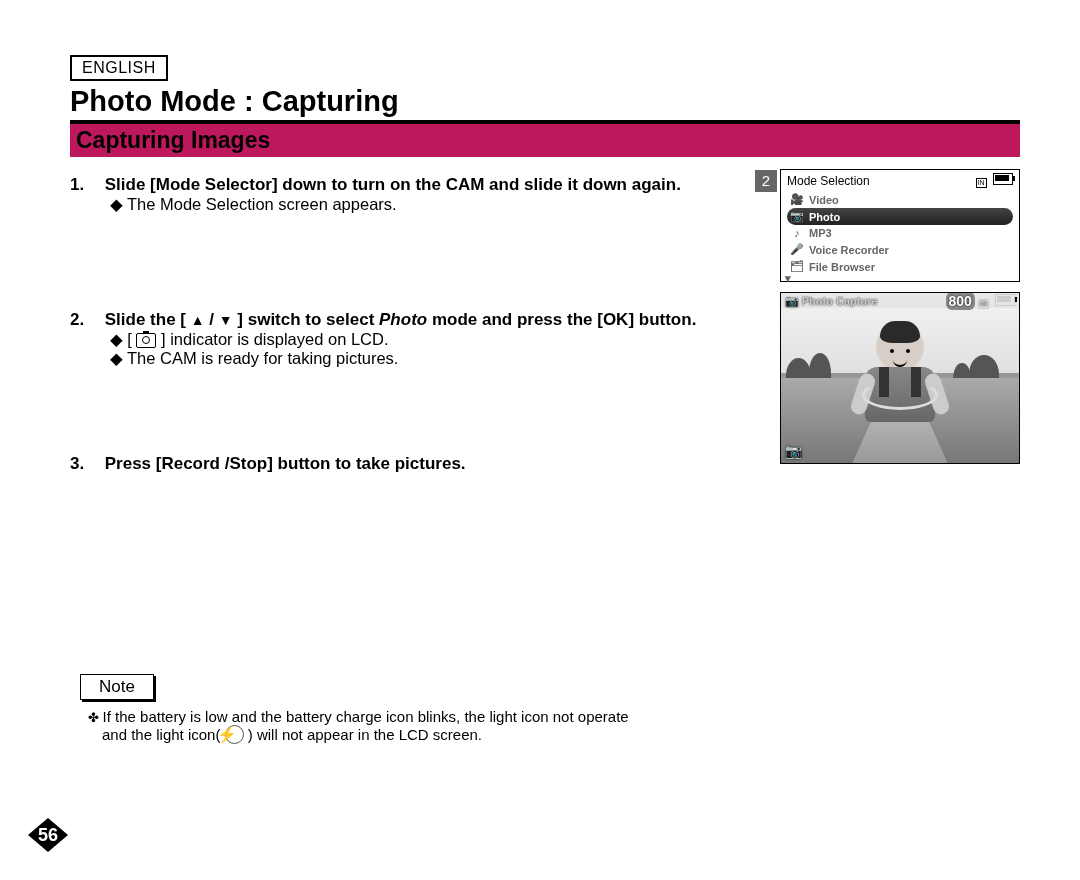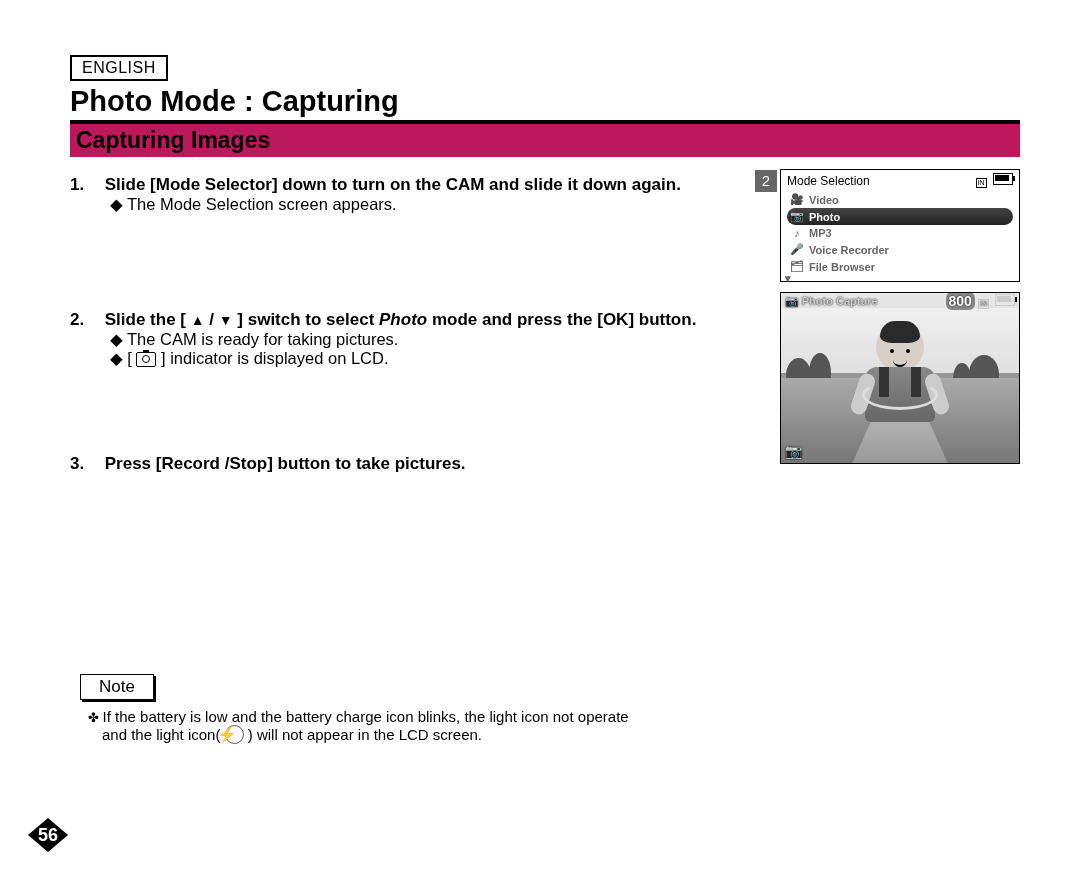--- a/index.html
+++ b/index.html
@@ -250,22 +250,22 @@
         <span class="num">1.</span>
         <span class="bold">Slide [Mode Selector] down to turn on the CAM and slide it down again.</span>
         <div class="sub">The Mode Selection screen appears.</div>
       </div>
 
       <div style="height:90px"></div>
 
       <div class="step">
         <span class="num">2.</span>
         <span class="bold">Slide the [ </span><span class="bold tri-up">▲</span><span class="bold"> / </span><span class="bold tri-dn">▼</span><span class="bold"> ] switch to select </span><span class="bold italic">Photo</span><span class="bold"> mode and press the [OK] button.</span>
+        <div class="sub">[ <span class="cam-icon-box"></span> ] indicator is displayed on LCD.</div>
         <div class="sub">The CAM is ready for taking pictures.</div>
-        <div class="sub">[ <span class="cam-icon-box"></span> ] indicator is displayed on LCD.</div>
       </div>
 
       <div style="height:80px"></div>
 
       <div class="step">
         <span class="num">3.</span>
         <span class="bold">Press [Record /Stop] button to take pictures.</span>
       </div>
 
       <div class="note-section">

